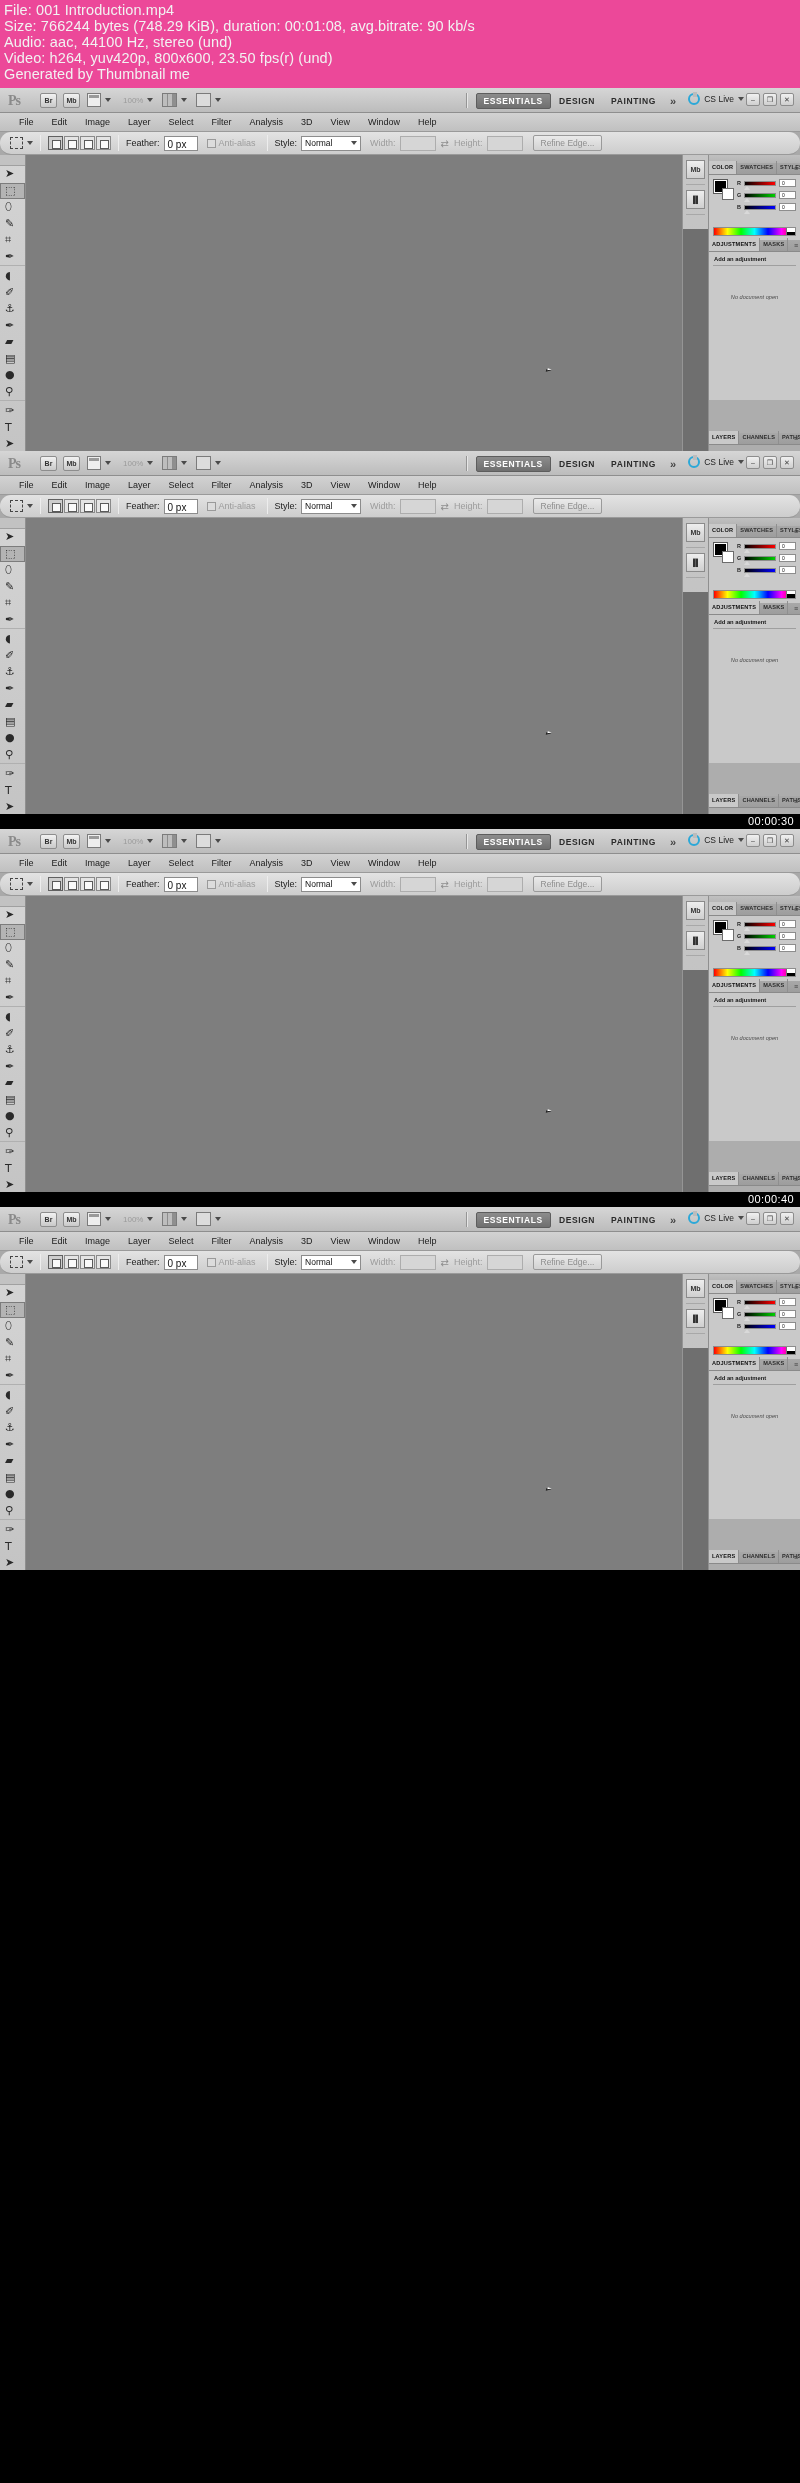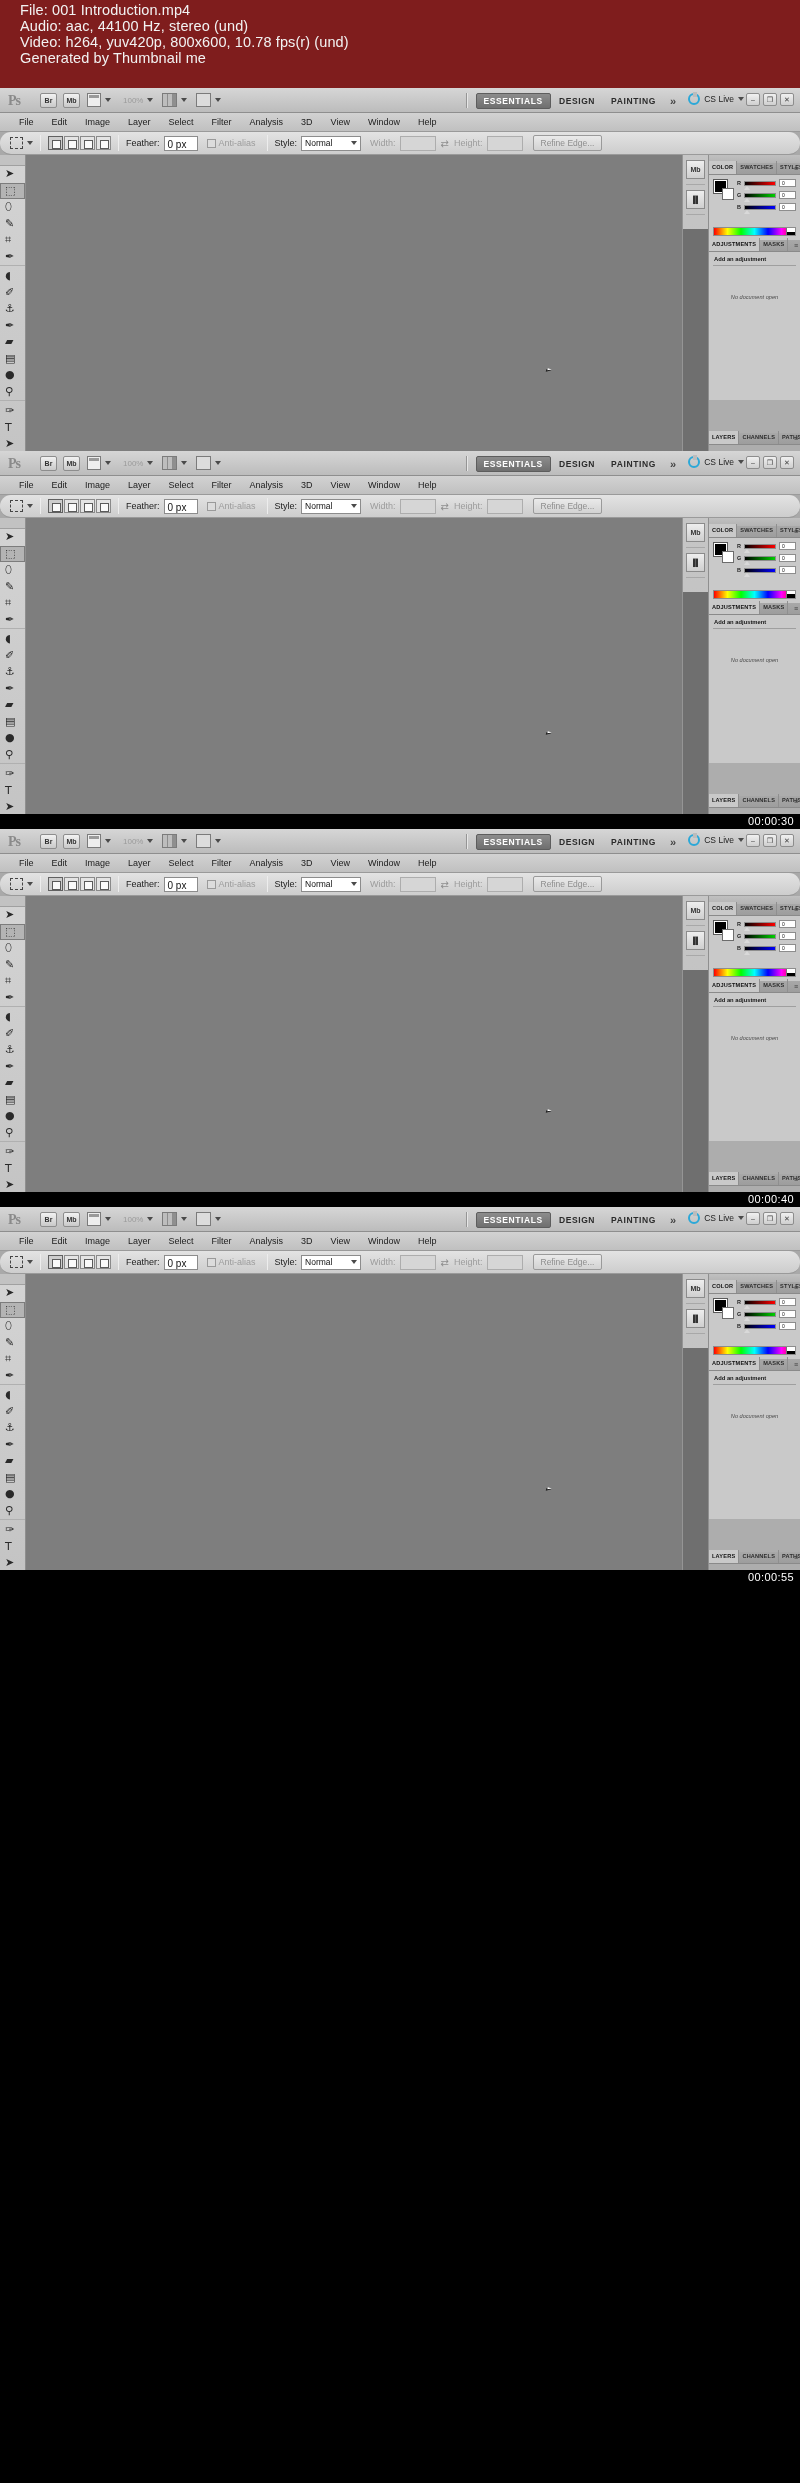--- a/index.html
+++ b/index.html
@@ -7,23 +7,23 @@
   body{
     width:800px; height:2483px;
     font-family:"Liberation Sans", sans-serif;
     color:#fff;
     overflow:hidden;
     position:relative;
   }
 
   
   #info{
-    padding:2px 4px 0 20px;
+    padding:2px 4px 0 4px;
     height:88px;
-    background:#7f1d1d;
+    background:#ec4899;
   }
   #info div{
     font-family:"Liberation Sans", sans-serif;
     font-size:14.5px;
     line-height:16.1px;
     color:#f2f2f2;
     white-space:nowrap;
     letter-spacing:0.1px;
   }
 
@@ -321,22 +321,23 @@
   .layerspanel{ position:absolute;left:0;right:0;bottom:0;}
   .layersbody{height:6px;background:#adadad;}
 
   
 </style>
 </head>
 <body>
 
 <div id="info">
   <div>File: 001 Introduction.mp4</div>
+  <div>Size: 766244 bytes (748.29 KiB), duration: 00:01:08, avg.bitrate: 90 kb/s</div>
   <div>Audio: aac, 44100 Hz, stereo (und)</div>
-  <div>Video: h264, yuv420p, 800x600, 10.78 fps(r) (und)</div>
+  <div>Video: h264, yuv420p, 800x600, 23.50 fps(r) (und)</div>
   <div>Generated by Thumbnail me</div>
 </div>
 
 <div class="sheet" id="sheet">
     <div class="shot">
       <div class="shotimg">
         <div class="ps">
           <div class="appbar">
             <div class="pslogo">Ps</div>
             <div class="abtn">Br</div>
@@ -1196,15 +1197,14 @@
                 <div class="ptab active">LAYERS</div>
                 <div class="ptab">CHANNELS</div>
                 <div class="ptab">PATHS</div>
                 <div class="pmenu">≡</div>
               </div>
               <div class="layersbody"></div>
             </div>
           </div>
         </div>
       </div>
-      <div class="ts">00:00:55</div>
     </div>
   </div>
 
 </body></html>

